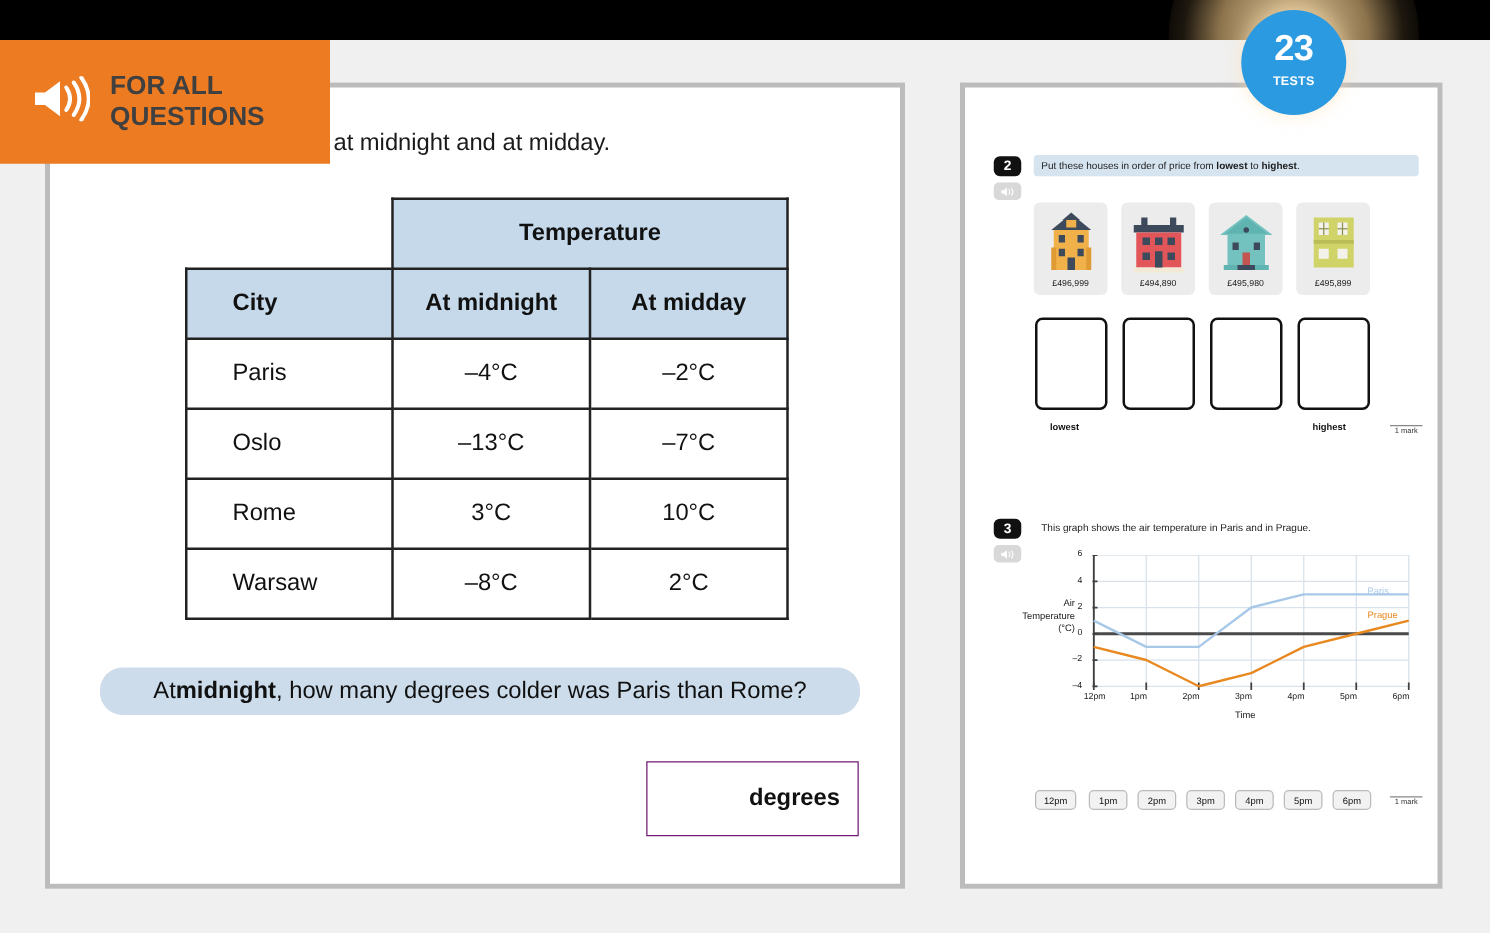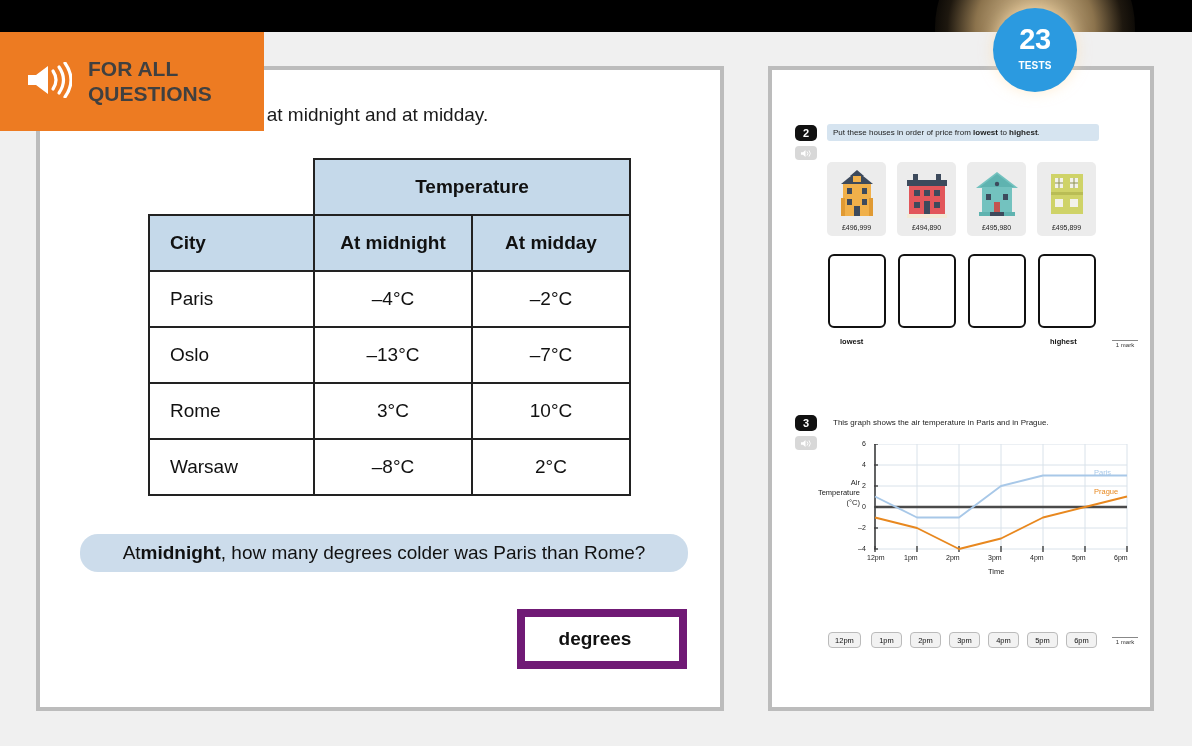--- a/index.html
+++ b/index.html
@@ -64,40 +64,40 @@
     font-size: 19px; color: #111;
     text-align: center;
     height: 56px;
   }
   .big-table .spacer-cell {
     border: none; background: #fff; width: 165px;
   }
   .big-table .hdr {
     background: #c5d9ea; font-weight: bold;
   }
-  .big-table .city-col { width: 165px; text-align: left; padding-left: 20px; margin-top: 28px; }
+  .big-table .city-col { width: 165px; text-align: left; padding-left: 36px; margin-top: 28px; }
   .big-table .val-col { width: 158px; }
   .big-table .temp-span { height: 48px; }
 
   
   .prompt-bar {
     position: absolute; left: 40px; top: 464px;
     width: 608px; height: 38px;
     background: #ccdceb; border-radius: 18px;
     display: flex; align-items: center; justify-content: center;
     font-size: 19px; color: #111;
   }
   .prompt-bar b { font-weight: bold; }
 
   
   .answer-box {
     position: absolute; left: 477px; top: 539px;
     width: 170px; height: 60px;
-    border: 8px solid #701a75; background: #fff;
-    display: flex; align-items: center; justify-content: center;
+    border: 1px solid #701a75; background: #fff;
+    display: flex; align-items: center; justify-content: flex-end;
   }
   .answer-box span {
     font-size: 19px; font-weight: bold; color: #111; padding-right: 14px;
   }
 
   
   .all-q-banner {
     position: absolute; left: 0; top: 32px;
     width: 264px; height: 99px;
     background: #ed7b22;
@@ -258,21 +258,21 @@
 <div class="right-panel">
 
   <div class="qnum" style="left:23px; top:55px;">2</div>
   <div class="spk-btn" style="left:23px; top:76px;">
     <svg width="12" height="9" viewBox="0 0 12 9">
       <path d="M1 3.2 h2 L5.5 1 v7 L3 5.8 H1 Z" fill="#ffffff"></path>
       <path d="M7 2.4 q1.8 2.1 0 4.2" stroke="#ffffff" stroke-width="0.9" fill="none"></path>
       <path d="M9 1.4 q2.6 3.1 0 6.2" stroke="#ffffff" stroke-width="0.9" fill="none"></path>
     </svg>
   </div>
-  <div class="qtext" style="left:55px; top:54px; width:272px;">
+  <div class="qtext" style="left:55px; top:54px; width:308px;">
     <span>Put these houses in order of price from </span><b>lowest</b><span> to </span><b>highest</b><span>.</span>
   </div>
 
   <div class="house-card" style="left:55px; top:92px;">
     <div class="house-art">
       <svg width="44" height="54" viewBox="0 0 44 54">
         <polygon points="22,3 6,16 38,16" fill="#3d4a5c"></polygon>
         <rect x="18" y="6" width="8" height="8" fill="#f0b04a"></rect>
         <polygon points="22,2 15,8 29,8" fill="#3d4a5c"></polygon>
         <rect x="8" y="16" width="28" height="32" fill="#f0b04a"></rect>

